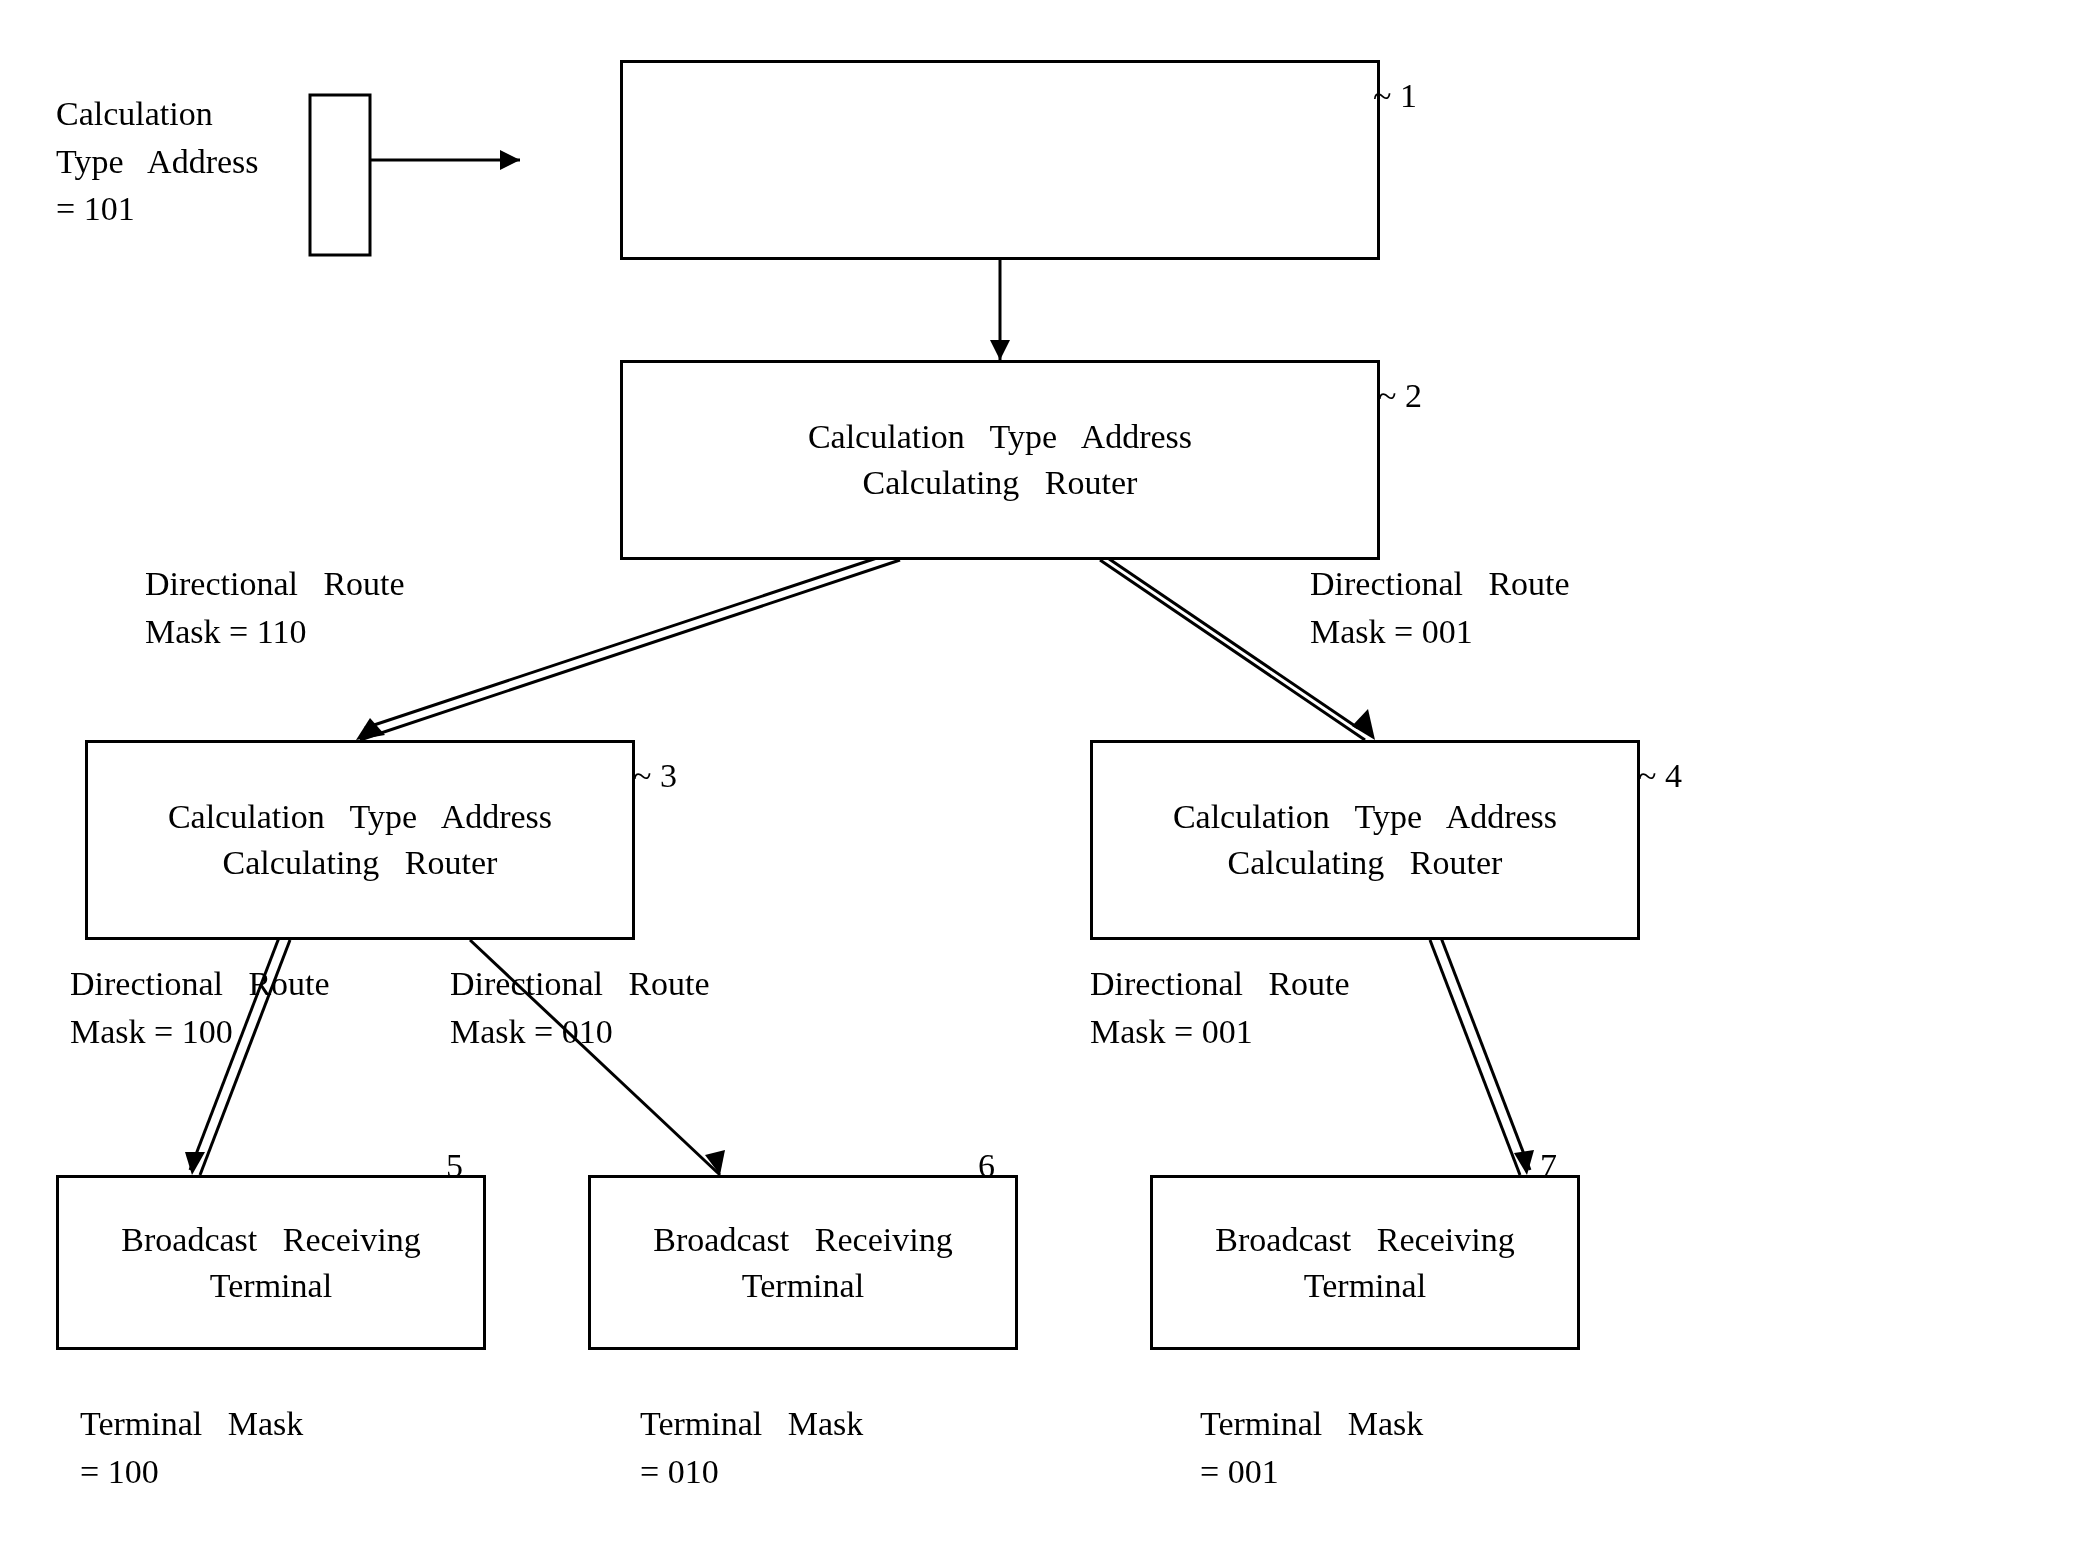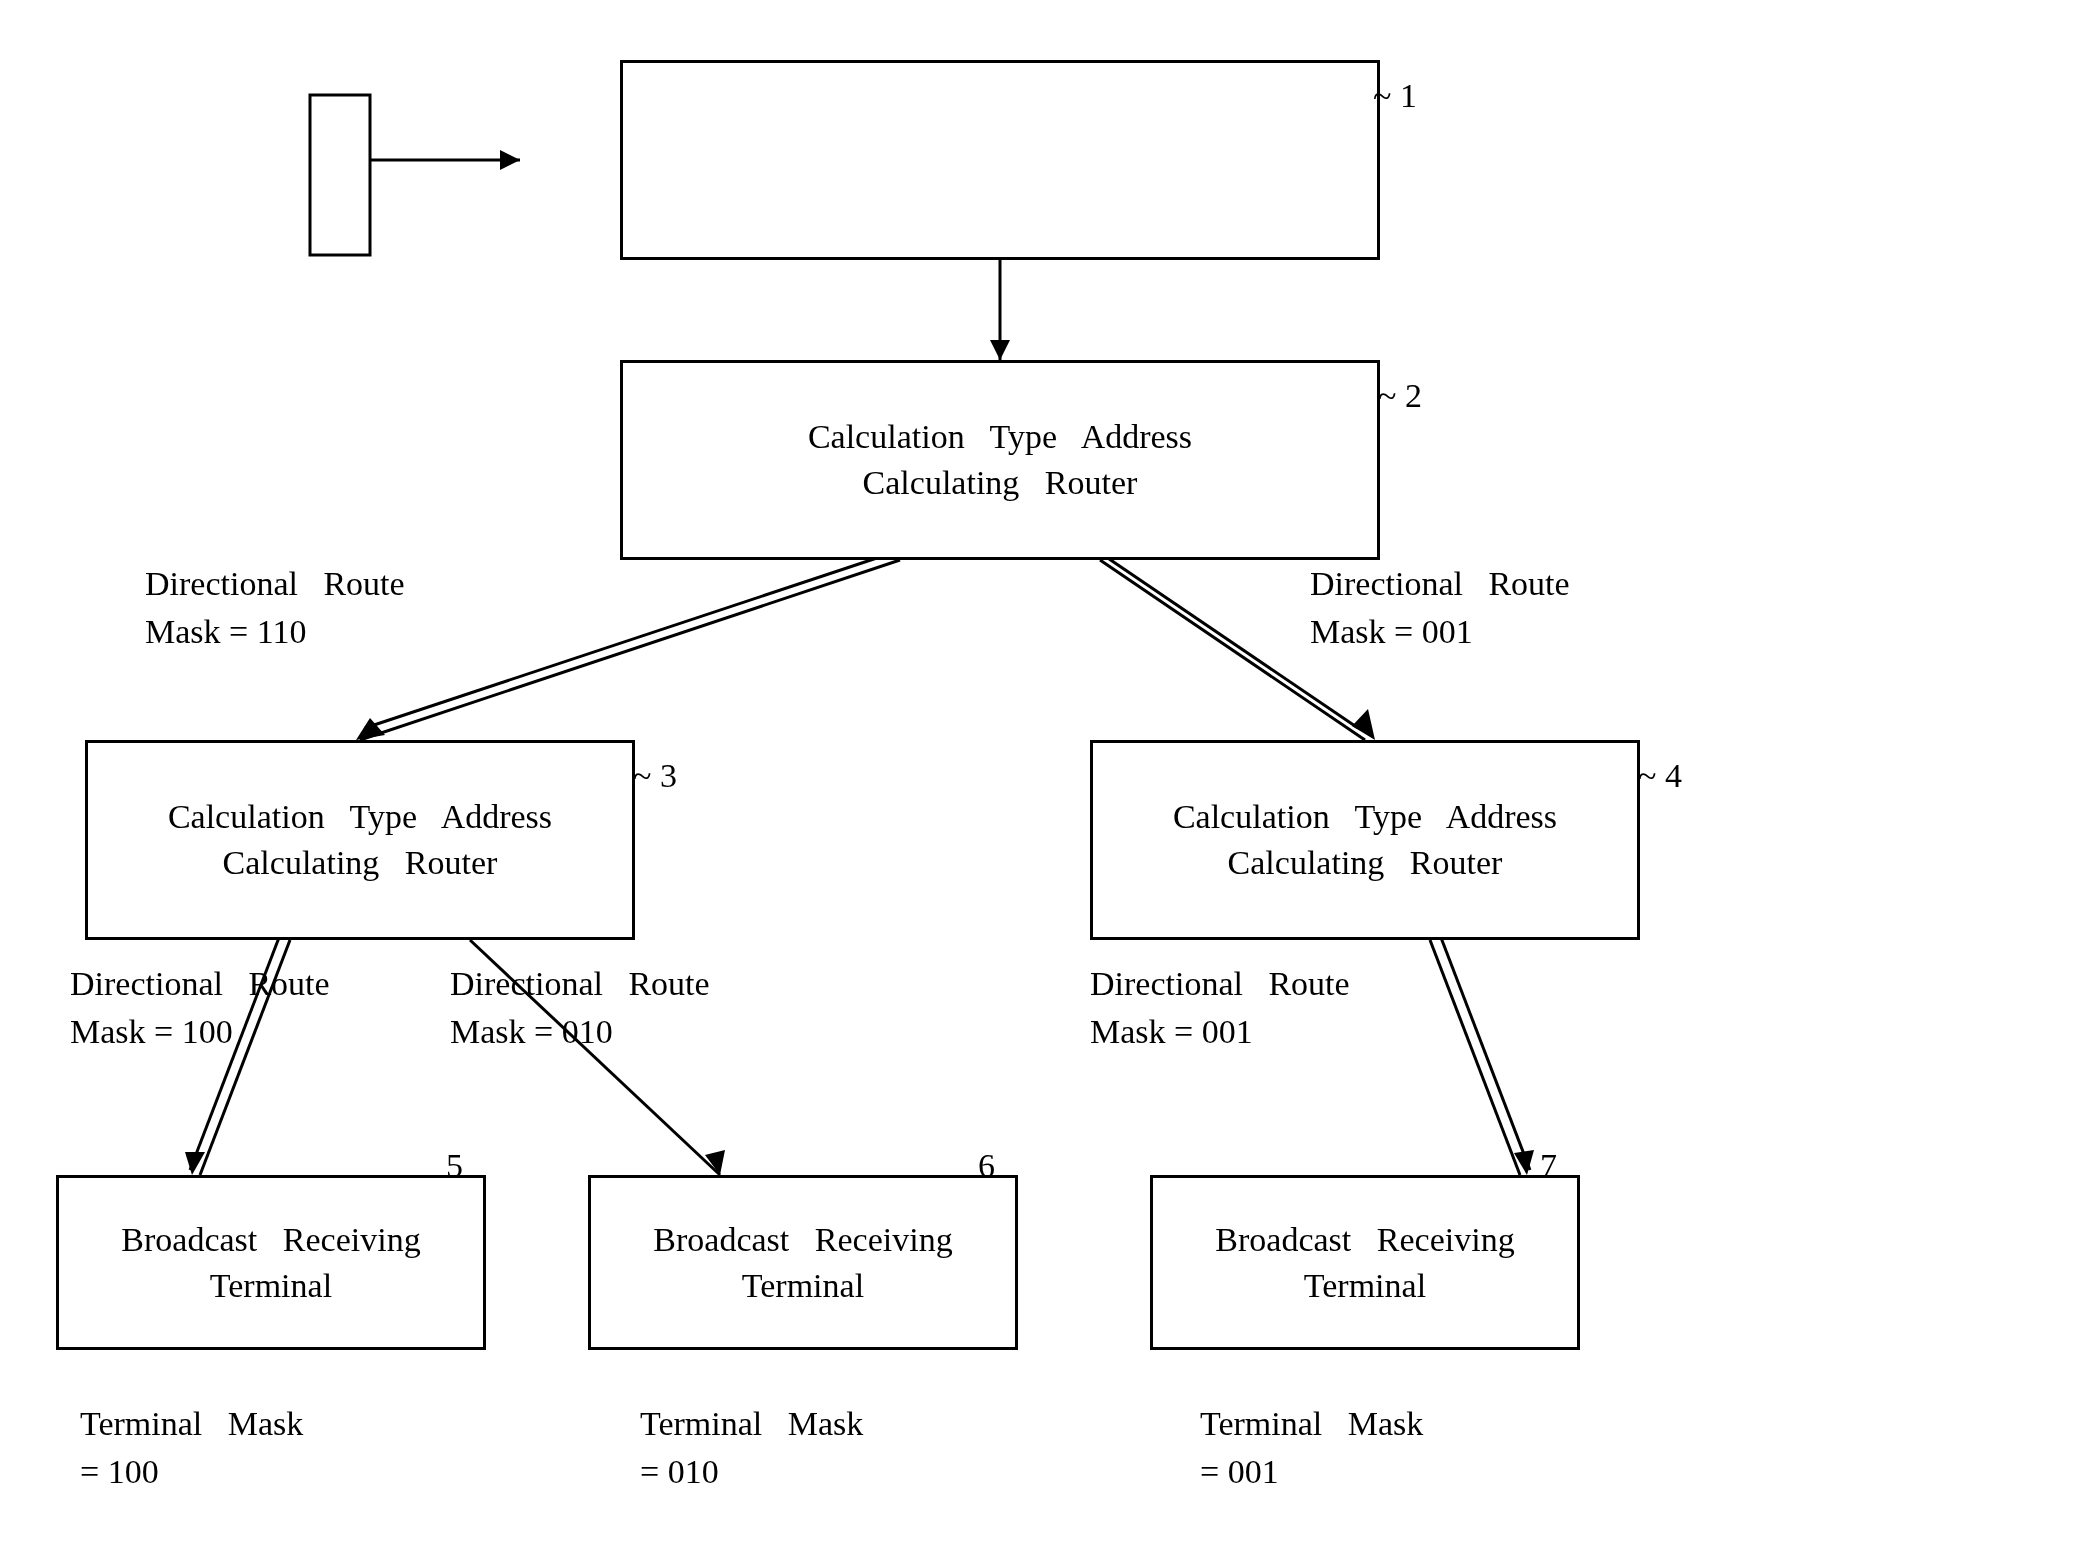--- a/index.html
+++ b/index.html
@@ -107,20 +107,23 @@
   <div class="box" style="left:588px; top:1175px; width:430px; height:175px;">
     <span>Broadcast &nbsp; Receiving<br>Terminal</span>
     <span class="ref-num" style="position:absolute; top:-35px; right:20px;">6</span>
   </div>
 
   <div class="box" style="left:1150px; top:1175px; width:430px; height:175px;">
     <span>Broadcast &nbsp; Receiving<br>Terminal</span>
     <span class="ref-num" style="position:absolute; top:-35px; right:20px;">7</span>
   </div>
 
+  <div class="label" style="left:56px; top:90px;">
+    Calculation<br>Type &nbsp; Address<br>= 101
+  </div>
 
   <div class="label" style="left:145px; top:560px;">
     Directional &nbsp; Route<br>Mask = 110
   </div>
 
   <div class="label" style="left:1310px; top:560px;">
     Directional &nbsp; Route<br>Mask = 001
   </div>
 
   <div class="label" style="left:70px; top:960px;">

